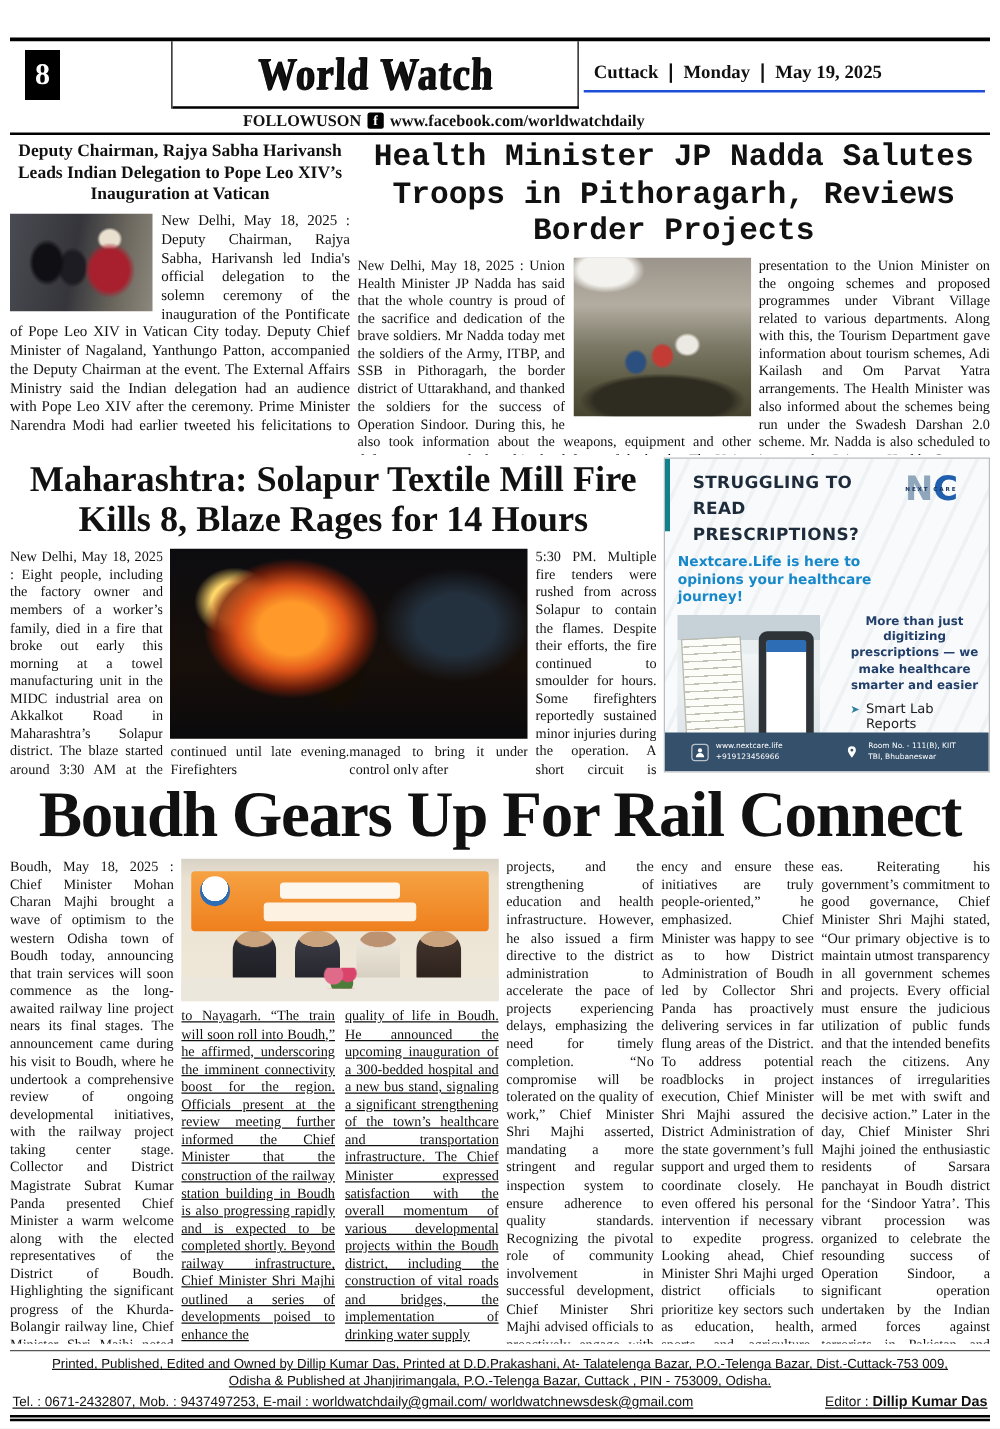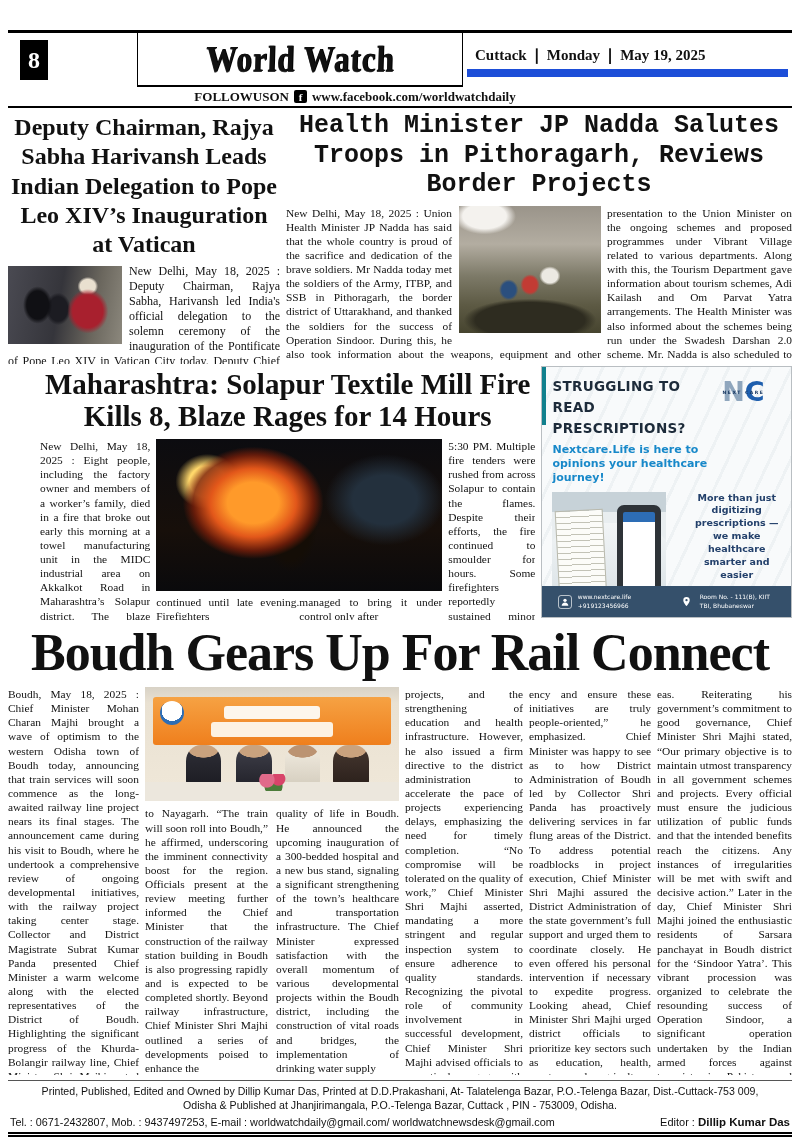--- a/index.html
+++ b/index.html
@@ -11,38 +11,38 @@
   .top-rule { margin:30px 8px 0; border-top:3px solid #000; }
   .mh-row { display:flex; align-items:stretch; margin:0 8px; height:54px; }
   .mh-left { width:130px; border-right:1.5px solid #000; display:flex; align-items:center; }
   .page-num { width:28px; height:40px; margin-left:12px; background:#000; color:#fff;
               font-weight:bold; font-size:24px; display:flex; align-items:center; justify-content:center; }
   .mh-center { width:325px; border-right:1.5px solid #000; border-bottom:2px solid #000;
                display:flex; align-items:center; justify-content:center; }
   .logo { font-size:31px; font-weight:bold; letter-spacing:1px; transform:scaleY(1.18) skewX(-2deg);
           text-shadow:1px 0 0 #000, 0 1px 0 #333; white-space:nowrap; }
   .mh-right { flex:1; display:flex; align-items:center; padding:0 4px; }
-  .dateline { width:100%; font-weight:bold; font-size:15px; border-bottom:8px solid #1d4ed8; padding:2px 0 5px 8px; white-space:nowrap; }
+  .dateline { width:100%; font-weight:bold; font-size:15px; border-bottom:2px solid #1d4ed8; padding:2px 0 5px 8px; white-space:nowrap; }
   .follow-row { display:flex; align-items:center; justify-content:center; gap:5px; height:19px;
                 font-weight:bold; font-size:13px; transform:translateX(-45px); }
   .fb-icon { width:13px; height:13px; background:#000; color:#fff; font-weight:bold; font-size:11px;
              display:inline-flex; align-items:flex-end; justify-content:center; border-radius:2px; line-height:1; }
   .mast-bottom { margin:0 8px; border-top:2.5px solid #000; }
 
   
   .hl { font-weight:bold; text-align:center; }
   .news { text-align:justify; font-size:11.4px; line-height:1.24; overflow:hidden; }
   .photo { background:#888; }
 
   .row1 { display:flex; gap:6px; padding:3px 8px 0; height:256px; }
   .row2 { display:flex; gap:6px; padding:2px 8px 0; height:256px; }
 
   
   .art-vatican { width:272px; overflow:hidden; }
-  .hl-vatican { font-size:24px; line-height:1.22; margin:2px 0 5px; }
+  .hl-vatican { font-size:14px; line-height:1.22; margin:2px 0 5px; }
   .photo-vatican { float:left; width:114px; height:78px; margin:2px 7px 2px 0;
     background:
       radial-gradient(ellipse 24% 38% at 70% 58%, #a8202e 0 55%, rgba(0,0,0,0) 75%),
       radial-gradient(ellipse 12% 16% at 70% 26%, #e9e0cf 0 55%, rgba(0,0,0,0) 75%),
       radial-gradient(ellipse 16% 30% at 26% 50%, #101014 0 60%, rgba(0,0,0,0) 80%),
       radial-gradient(ellipse 14% 26% at 44% 55%, #1c1c22 0 60%, rgba(0,0,0,0) 80%),
       linear-gradient(100deg,#4a4a52 0%,#35353b 45%,#6b675e 75%,#8c887d 100%); }
   .vat-body { height:176px; font-size:12px; }
 
   
@@ -54,42 +54,42 @@
     background:
       radial-gradient(ellipse 34% 22% at 18% 8%, #f4f2ee 0 45%, rgba(0,0,0,0) 65%),
       radial-gradient(ellipse 9% 11% at 50% 62%, #c23b34 0 55%, rgba(0,0,0,0) 75%),
       radial-gradient(ellipse 9% 11% at 35% 66%, #2b4f7e 0 55%, rgba(0,0,0,0) 75%),
       radial-gradient(ellipse 10% 10% at 64% 55%, #ece9e2 0 55%, rgba(0,0,0,0) 75%),
       radial-gradient(ellipse 55% 20% at 50% 90%, #2e2c20 0 70%, rgba(0,0,0,0) 85%),
       linear-gradient(180deg,#9a948a 0%,#b3ada1 30%,#7d7a68 55%,#5d5a44 78%,#46442f 100%); }
   .nadda-right { width:188px; }
 
   
-  .art-solapur { width:520px; overflow:hidden;margin-left:32px; }
+  .art-solapur { width:520px; overflow:hidden; }
   .hl-solapur { font-size:29px; line-height:1.12; margin:2px 0 6px; }
   .solapur-body { display:flex; gap:6px; height:198px; font-size:10.9px; }
   .sol-col1 { width:124px; }
   .sol-center { width:286px; display:flex; flex-direction:column; }
   .photo-fire { width:286px; height:152px;
     background:
       radial-gradient(ellipse 30% 45% at 34% 42%, #ff9a2a 0 30%, #e2571a 50%, rgba(122,31,10,.8) 70%, rgba(0,0,0,0) 82%),
       radial-gradient(ellipse 16% 26% at 18% 28%, #ffd76a 0 40%, rgba(0,0,0,0) 70%),
       radial-gradient(ellipse 12% 40% at 47% 55%, #140d06 0 60%, rgba(0,0,0,0) 80%),
       radial-gradient(ellipse 28% 40% at 80% 40%, #23303d 0 40%, rgba(0,0,0,0) 75%),
       linear-gradient(180deg,#0c0c10 0%,#170f0a 60%,#0a0a0c 100%); }
   .sol-cont-row { display:flex; gap:0; margin-top:4px; }
   .sol-cont-row > div { flex:1; }
   .sol-col2 { width:98px; }
 
   
   .ad { width:262px; height:252px; border:1px solid #b9bec2; position:relative;
         font-family:"DejaVu Sans",sans-serif; padding:9px 8px 36px 10px;
         background:repeating-linear-gradient(115deg,#f8fafb 0 16px,#eef2f4 16px 19px); overflow:hidden; }
   .ad-accent { position:absolute; left:0; top:0; width:4px; height:58px; background:#11808d; }
-  .ad-head-row { display:flex; justify-content:flex-start; }
+  .ad-head-row { display:flex; justify-content:center; }
   .ad-heading { width:165px; font-size:13.5px; font-weight:bold; color:#1d2b3a; line-height:1.55; letter-spacing:.3px; }
   .nc-logo { position:relative; width:52px; height:34px; text-align:center; font-weight:bold; }
   .nc-n { color:#8fa6bd; font-size:27px; }
   .nc-c { color:#1f5fae; font-size:27px; }
   .nc-sub { position:absolute; top:14px; left:0; right:0; font-size:4.5px; letter-spacing:1.5px; color:#13335e; font-weight:bold; }
   .ad-sub { color:#1788c9; font-weight:bold; font-size:11px; line-height:1.3; margin:4px 0 6px; width:200px; }
   .ad-mid { display:flex; gap:24px; }
   .ad-photo { width:114px; height:112px; position:relative; flex:none;
     background:linear-gradient(180deg,#c7d2d8 0 18%,#e9eef0 18% 100%); overflow:hidden; }
   .adp-coat { position:absolute; bottom:0; left:-5%; right:-5%; height:72%;
@@ -136,28 +136,28 @@
                linear-gradient(180deg,#3a3a44 22%,#24242c); }
   .mt-person.p3 { left:55%; background:radial-gradient(ellipse 46% 22% at 50% 12%, #bb9372 0 90%, rgba(0,0,0,0) 95%),
                linear-gradient(180deg,#ece6da 22%,#d6cfc0); }
   .mt-person.p4 { left:74%; background:radial-gradient(ellipse 46% 22% at 50% 12%, #c9a27e 0 90%, rgba(0,0,0,0) 95%),
                linear-gradient(180deg,#41332c 22%,#2c211c); }
   .mt-person.p1 { left:16%; }
   .mt-flowers { position:absolute; bottom:9%; left:44%; width:13%; height:15%;
     background:radial-gradient(circle at 30% 35%, #e06a8a 0 28%, rgba(0,0,0,0) 32%),
                radial-gradient(circle at 65% 28%, #d8446a 0 26%, rgba(0,0,0,0) 30%),
                radial-gradient(circle at 50% 72%, #4c7c3a 0 42%, rgba(0,0,0,0) 46%); }
-  .bd-cont-row { display:flex; gap:8px; margin-top:5px; flex:1; }
+  .bd-cont-row { display:flex; gap:8px; margin-top:5px; flex:1;text-decoration:underline; }
   .bd-cont-row > div { flex:1; overflow:hidden; }
   .bd-col4 { width:118px; }
   .bd-col5 { width:122px; }
   .bd-col6 { width:135px; }
 
   
-  .footer { margin:5px 8px 0; border-top:1.5px solid #555; font-family:"Liberation Sans","DejaVu Sans",sans-serif; }
+  .footer { margin:5px 8px 0; border-top:1.5px solid #555; font-family:"Liberation Sans","DejaVu Sans",sans-serif;text-decoration:underline; }
   .imprint { text-align:center; font-size:10.6px; line-height:1.32; padding:4px 30px 1px; color:#111; }
   .contact-row { display:flex; justify-content:space-between; align-items:baseline; font-size:10.8px; padding:2px 2px 4px; }
   .editor { font-size:11px; }
   .editor b { font-size:11.5px; }
   .bottom-rule { height:5px; border-top:2px solid #000; border-bottom:2px solid #000; }
 </style>
 </head>
 <body>
 
 <div class="page">

